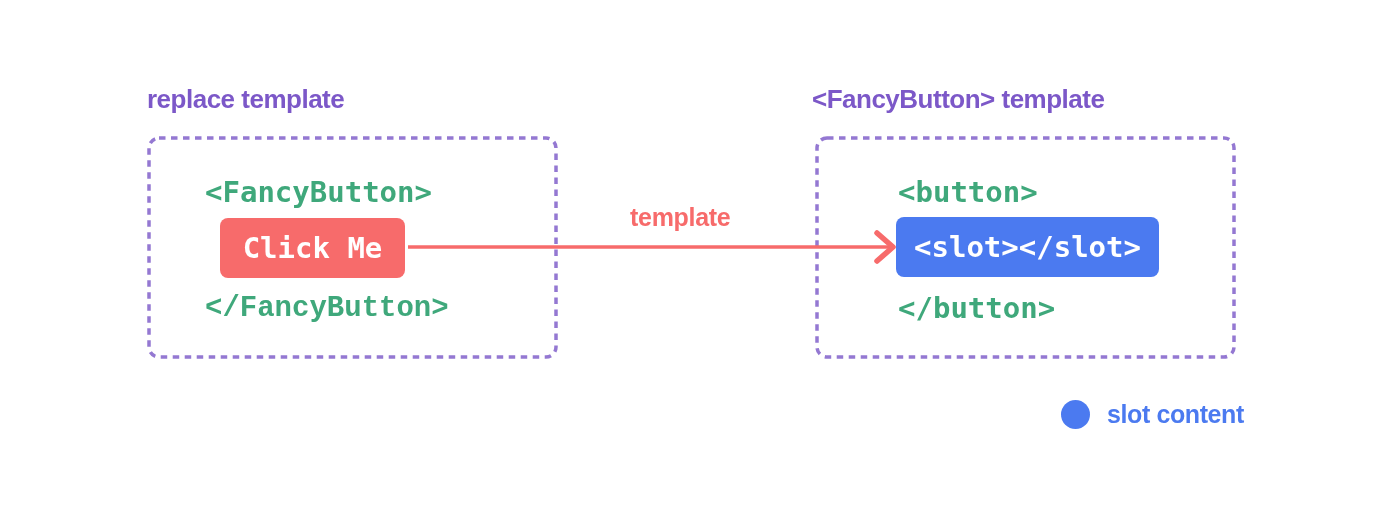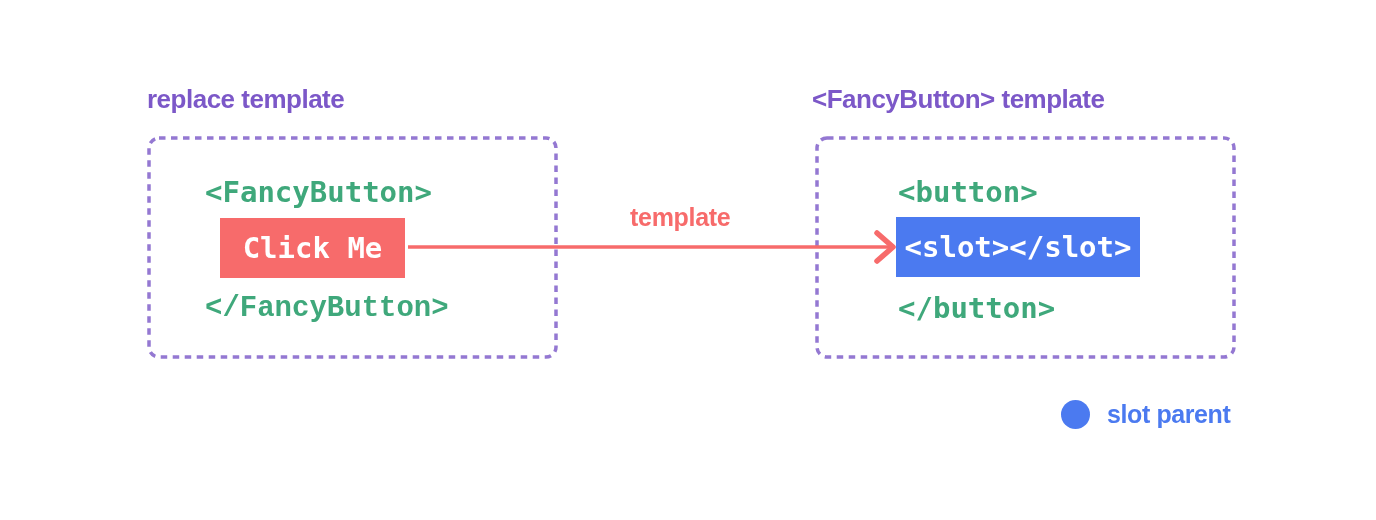--- a/index.html
+++ b/index.html
@@ -64,35 +64,35 @@
   }
   .parent-open  { left: 205px; top: 178px; }
   .parent-close { left: 205px; top: 294px; font-family: Liberation Mono, monospace; }
   .comp-open    { left: 898px; top: 178px; }
   .comp-close   { left: 898px; top: 294px; }
   .pill {
     position: absolute;
     display: flex;
     align-items: center;
     justify-content: center;
-    border-radius: 0;
+    border-radius: 8px;
     font-family: "DejaVu Sans Mono", "Liberation Mono", monospace;
     font-weight: 700;
     font-size: 29px;
     color: var(--text-on-fill);
     white-space: nowrap;
   }
   .pill-red {
     left: 220px; top: 218px;
     width: 185px; height: 60px;
     background: var(--red-accent);
   }
   .pill-blue {
     left: 896px; top: 217px;
-    width: 244px; height: 60px;
+    width: 263px; height: 60px;
     background: var(--blue-accent);
     text-align: right;
   }
   .replace-label {
     position: absolute;
     left: 630px; top: 203px;
     font-size: 25px;
     font-weight: 700;
     letter-spacing: -0.3px;
     color: var(--red-accent);
@@ -148,16 +148,16 @@
 
   <div class="code-line comp-open">&lt;button&gt;</div>
 
   <div class="pill pill-blue">&lt;slot&gt;&lt;/slot&gt;</div>
 
   <div class="code-line comp-close">&lt;/button&gt;</div>
 
 
   <div class="legend legend-right">
     <span class="dot dot-blue"></span>
-    <span class="legend-text legend-text-blue">slot parent</span>
+    <span class="legend-text legend-text-blue">slot content</span>
   </div>
 
 </div>
 
 </body></html>

